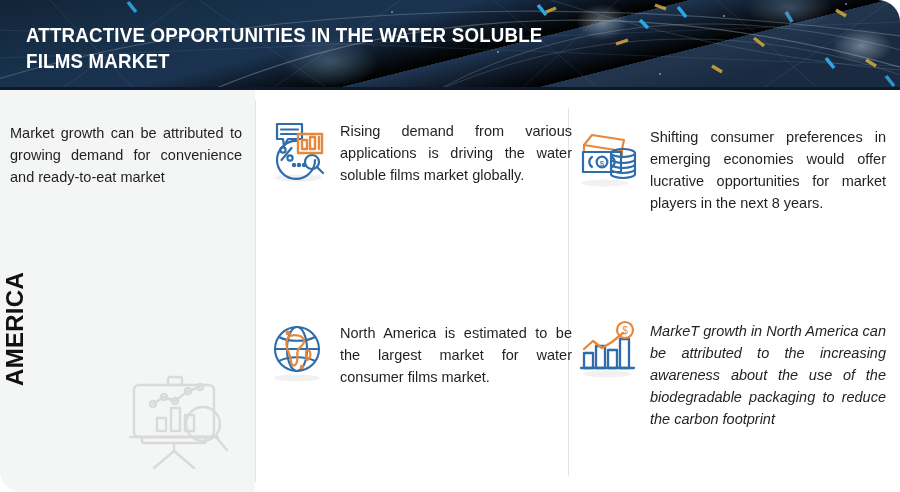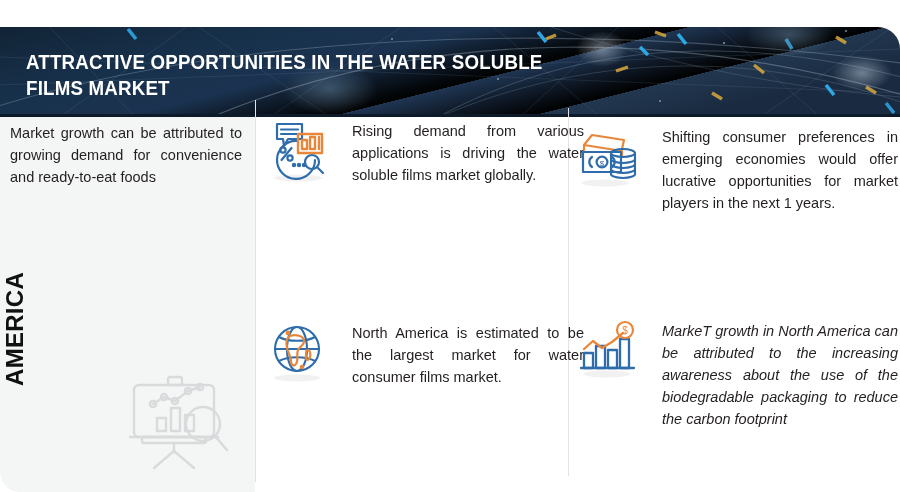--- a/index.html
+++ b/index.html
@@ -10,21 +10,21 @@
         border-radius:0 0 20px 20px;overflow:hidden;}
 
   
   .left-panel{position:absolute;left:0;top:90px;width:255px;height:402px;
               background:#f4f5f5;border-radius:0 0 0 20px;}
 
   
   .header{position:absolute;left:0;top:0;width:900px;height:90px;
           border-radius:0 22px 0 0;overflow:hidden;
           background:linear-gradient(100deg,#14283f 0%,#17314c 28%,#1b3category 45%,#1d3category 55%,#21364f 78%,#1b2c43 100%);
-          background:linear-gradient(100deg,#132639 0%,#17304a 26%,#1a3category 42%,#1c3350 60%,#22374f 82%,#1a2b41 100%);margin-top:27px;}
+          background:linear-gradient(100deg,#132639 0%,#17304a 26%,#1a3category 42%,#1c3350 60%,#22374f 82%,#1a2b41 100%);}
   .header-bg{position:absolute;inset:0;}
   .header-line{position:absolute;bottom:0;left:0;width:900px;height:3px;
                background:#0d1a29;}
   .header-title{position:absolute;left:26px;top:22px;width:560px;
                 color:#ffffff;font-size:19.5px;font-weight:bold;
                 line-height:26px;letter-spacing:.2px;
                 text-transform:uppercase;z-index:4;
                 font-family:"Liberation Sans","DejaVu Sans",sans-serif;
                 transform:scaleX(.96);transform-origin:left top;}
 
@@ -41,21 +41,21 @@
   
   .na-label{position:absolute;left:-26px;top:386px;width:170px;
             transform:rotate(-90deg);transform-origin:left top;
             font-size:24px;font-weight:bold;line-height:27px;
             color:#111111;letter-spacing:.3px;text-align:left;}
   .na-icon{position:absolute;left:120px;top:372px;width:116px;height:100px;}
 
   
   .blk{position:absolute;}
   .blk .ico{position:absolute;left:0;top:0;width:62px;height:62px;}
-  .blk .txt{position:absolute;left:84px;top:0;font-size:14.5px;
+  .blk .txt{position:absolute;left:72px;top:0;font-size:14.5px;
             line-height:22px;color:#231f20;text-align:justify;
             text-justify:inter-word;}
 
   .blk-1{left:268px;top:120px;width:300px;}
   .blk-1 .txt{width:232px;}
   .blk-2{left:578px;top:126px;width:312px;}
   .blk-2 .txt{width:236px;}
   .blk-3{left:268px;top:322px;width:300px;}
   .blk-3 .txt{width:232px;}
   .blk-4{left:578px;top:320px;width:312px;}
@@ -149,21 +149,21 @@
         <circle cx="660" cy="74" r="0.9"></circle>
       </g>
     </svg>
     <div class="header-title">ATTRACTIVE OPPORTUNITIES IN THE WATER SOLUBLE FILMS MARKET</div>
     <div class="header-line"></div>
   </div>
 
   <div class="vdiv vdiv-1"></div>
   <div class="vdiv vdiv-2"></div>
 
-  <div class="intro">Market growth can be attributed to growing demand for convenience and ready-to-eat foods</div>
+  <div class="intro">Market growth can be attributed to growing demand for convenience and ready-to-eat market</div>
 
   <div class="na-label">NORTH AMERICA</div>
 
   <svg class="na-icon" viewBox="0 0 116 100">
     <g fill="none" stroke="#d9dadc" stroke-width="2.4" stroke-linecap="round" stroke-linejoin="round">
       <rect x="14" y="13" width="80" height="52" rx="5"></rect>
       <rect x="48" y="5" width="14" height="8" rx="2"></rect>
       <line x1="10" y1="65" x2="98" y2="65"></line>
       <rect x="22" y="65" width="64" height="6" rx="2"></rect>
       <line x1="54" y1="71" x2="54" y2="79"></line>
@@ -236,21 +236,21 @@
       </g>
 
       <g fill="none" stroke="#2e6cab" stroke-width="2.1" stroke-linecap="round" stroke-linejoin="round">
         <ellipse cx="45" cy="27" rx="12" ry="4"></ellipse>
         <path d="M33 27 V48 A12 4 0 0 0 57 48 V27"></path>
         <path d="M33 33 A12 4 0 0 0 57 33"></path>
         <path d="M33 38 A12 4 0 0 0 57 38"></path>
         <path d="M33 43 A12 4 0 0 0 57 43"></path>
       </g>
     </svg>
-    <div class="txt">Shifting consumer preferences in emerging economies would offer lucrative opportunities for market players in the next 1 years.</div>
+    <div class="txt">Shifting consumer preferences in emerging economies would offer lucrative opportunities for market players in the next 8 years.</div>
   </div>
 
   <div class="blk blk-3">
     <svg class="ico" viewBox="0 0 62 62">
       <ellipse cx="29" cy="56" rx="23" ry="3.4" fill="rgba(0,0,0,.055)"></ellipse>
       <g fill="none" stroke="#2e6cab" stroke-width="2.1" stroke-linecap="round" stroke-linejoin="round">
         <circle cx="29" cy="27" r="22"></circle>
         <ellipse cx="29" cy="27" rx="10" ry="22"></ellipse>
         <line x1="7" y1="27" x2="51" y2="27"></line>
         <path d="M11 15 C 20 20, 38 20, 47 15"></path>

